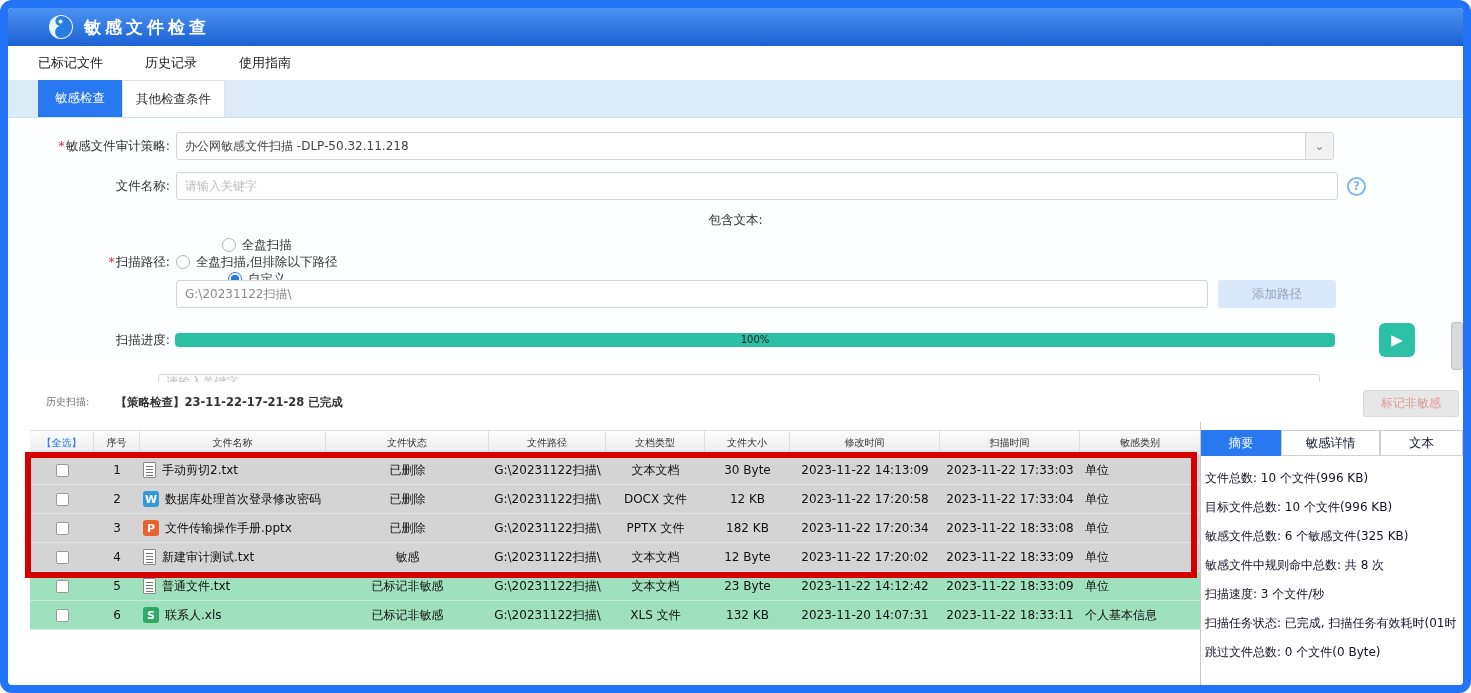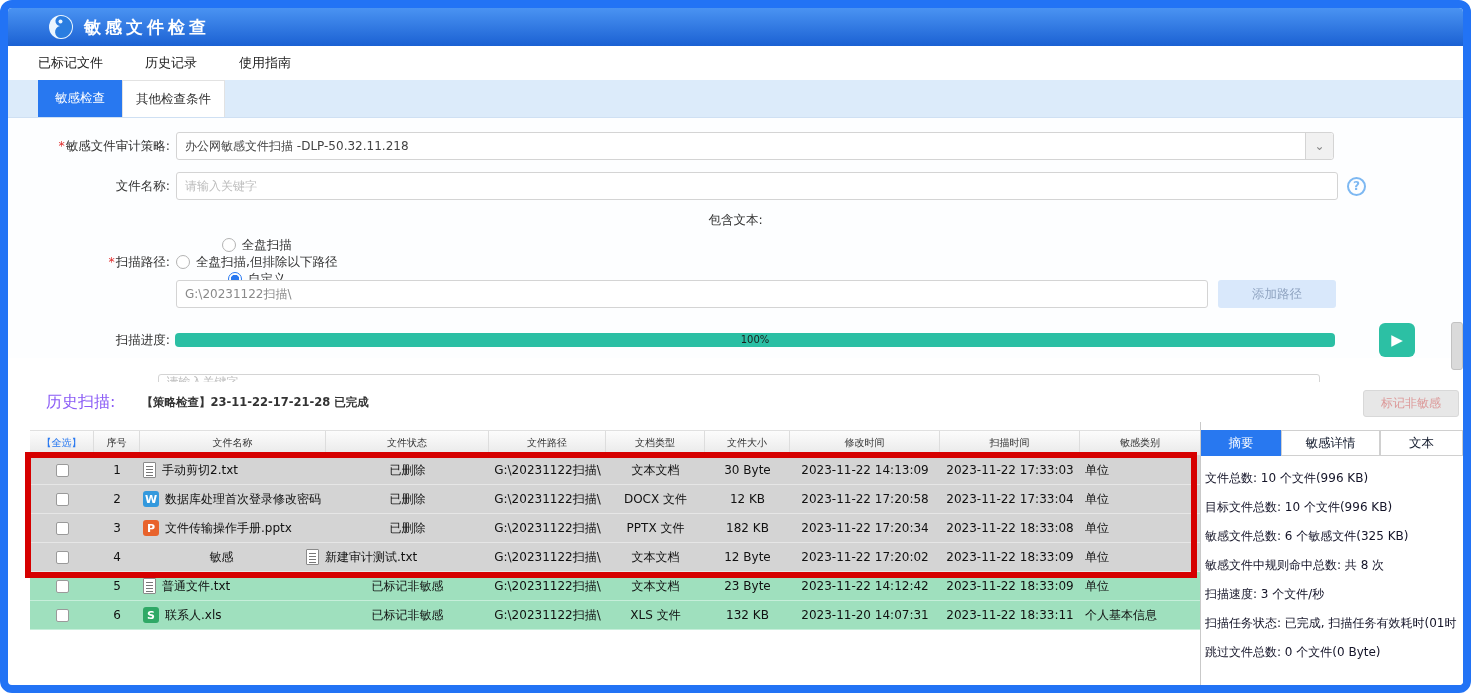--- a/index.html
+++ b/index.html
@@ -55,21 +55,21 @@
   .pbar { margin-left:5px; width:1160px; height:14px; border-radius:4px; background:#2bbfa4; position:relative; }
   .pbar-label { position:absolute; left:0; right:0; top:0; text-align:center; line-height:14px;
                 font-size:10px; color:#1d1d1d; }
   .play-btn { margin-left:44px; width:36px; height:34px; background:#2cc0a4; border:none; border-radius:6px;
               color:#ffffff; display:flex; align-items:center; justify-content:center; font-size:15px;
               cursor:pointer; }
 
   
   .history-row { margin-top:24px; height:40px; display:flex; align-items:center; padding-left:38px;
                  position:relative; background:#ffffff; }
-  .history-label { font-size:16px; color:#8b5cf6; }
+  .history-label { font-size:10px; color:#737373; }
   .history-record { margin-left:26px; font-size:11.5px; color:#333333; font-weight:600; }
   .mark-btn { position:absolute; right:4px; top:8px; width:96px; height:27px; background:#e7e7e7;
               border:1px solid #d8d8d8; border-radius:3px; color:#dc9898; font-size:12px;
               font-family:inherit; cursor:default; }
 
   
   .content { display:flex; margin-left:22px; height:263px; background:#ffffff; }
   .table-area { width:1170px; margin-top:8px; position:relative; }
   .thead { display:flex; height:26px; background:linear-gradient(#fcfcfc,#e9e9e9);
            border-top:1px solid #e0e0e0; border-bottom:1px solid #d6d6d6; font-size:10px; color:#333333; }
@@ -270,25 +270,25 @@
             <div class="td col-size">182 KB</div>
             <div class="td col-modified">2023-11-22 17:20:34</div>
             <div class="td col-scanned">2023-11-22 18:33:08</div>
             <div class="td col-category">单位</div>
           </div>
           <div class="trow gray">
             <div class="td col-check">
               <span class="checkbox"></span>
             </div>
             <div class="td col-index">4</div>
-            <div class="td col-status">敏感</div>
             <div class="td col-name">
               <span class="ficon doc"></span>
               <span class="fname">新建审计测试.txt</span>
             </div>
+            <div class="td col-status">敏感</div>
             <div class="td col-path">G:\20231122扫描\</div>
             <div class="td col-type">文本文档</div>
             <div class="td col-size">12 Byte</div>
             <div class="td col-modified">2023-11-22 17:20:02</div>
             <div class="td col-scanned">2023-11-22 18:33:09</div>
             <div class="td col-category">单位</div>
           </div>
           <div class="trow green">
             <div class="td col-check">
               <span class="checkbox"></span>

